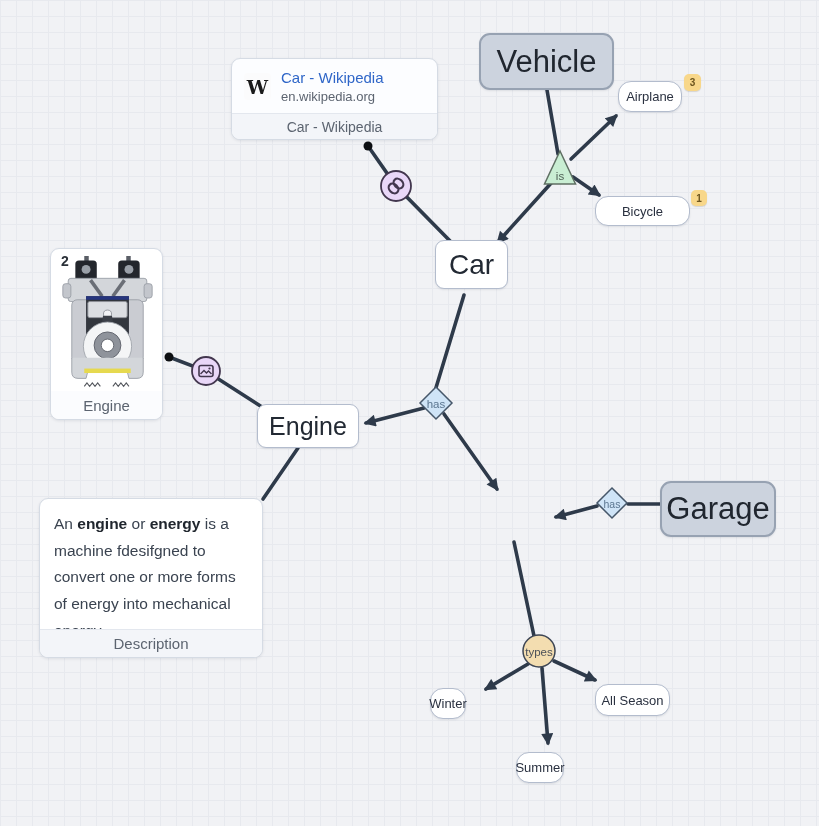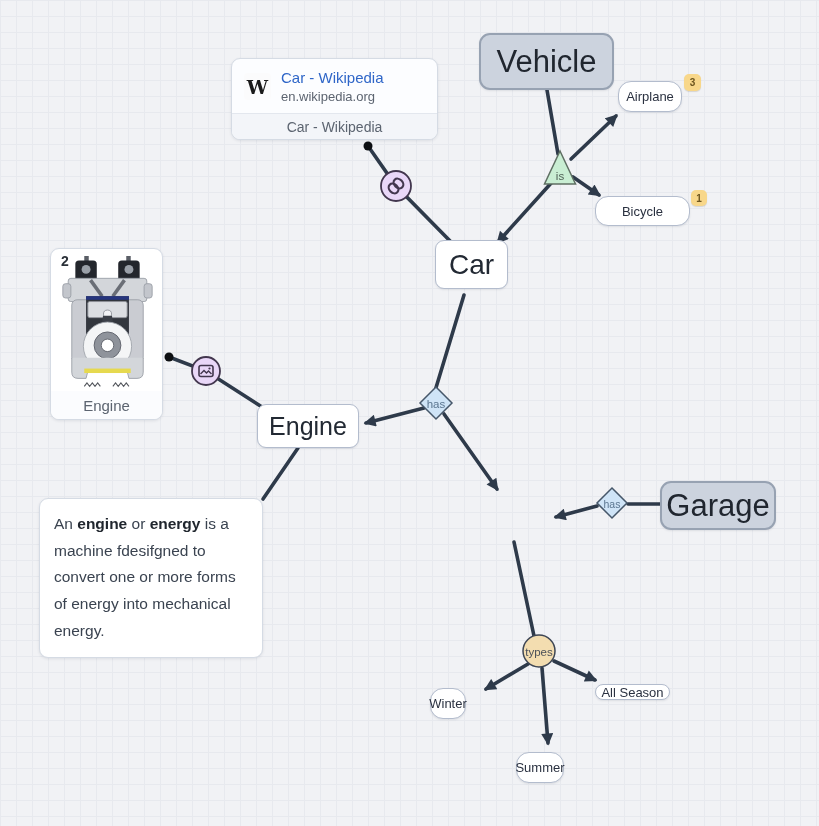--- a/index.html
+++ b/index.html
@@ -198,20 +198,21 @@
         <path d="M24 146 l3,-4 3,4 3,-4 3,4 3,-4 3,4" stroke="#55585e" stroke-width="1.2" fill="none"></path>
         <path d="M56 146 l3,-4 3,4 3,-4 3,4 3,-4 3,4" stroke="#55585e" stroke-width="1.2" fill="none"></path>
       </svg>
     </div>
     <div class="img-count">2</div>
     <div class="card-footer">Engine</div>
   </div>
 
   <div class="card desc-card">
     <div class="desc-text"><span>An </span><b>engine</b><span> or </span><b>energy</b><span> is a machine fdesifgned to convert one or more forms of energy into mechanical energy.</span></div>
+    <div class="card-footer">Description</div>
   </div>
 
   <div class="node category lg" style="left:479px;top:33px;width:135px;height:57px;">
     <span>Vehicle</span>
   </div>
 
   <div class="node sm" style="left:618px;top:81px;width:64px;height:31px;">
     <span>Airplane</span>
   </div>
   <div class="badge" style="left:684px;top:74px;">3</div>
@@ -223,29 +224,29 @@
 
   <div class="node md" style="left:435px;top:240px;width:73px;height:49px;font-size:28px;">
     <span>Car</span>
   </div>
 
   <div class="node md" style="left:257px;top:404px;width:102px;height:44px;font-size:25px;">
     <span>Engine</span>
   </div>
 
 
-  <div class="node category lg" style="left:660px;top:481px;width:116px;height:49px;">
+  <div class="node category lg" style="left:660px;top:481px;width:116px;height:56px;">
     <span>Garage</span>
   </div>
 
   <div class="node sm" style="left:430px;top:688px;width:36px;height:31px;">
     <span>Winter</span>
   </div>
 
   <div class="node sm" style="left:516px;top:752px;width:48px;height:31px;">
     <span>Summer</span>
   </div>
 
-  <div class="node sm" style="left:595px;top:684px;width:75px;height:16px;">
+  <div class="node sm" style="left:595px;top:684px;width:75px;height:32px;">
     <span>All Season</span>
   </div>
 
 </div>
 
 </body></html>

